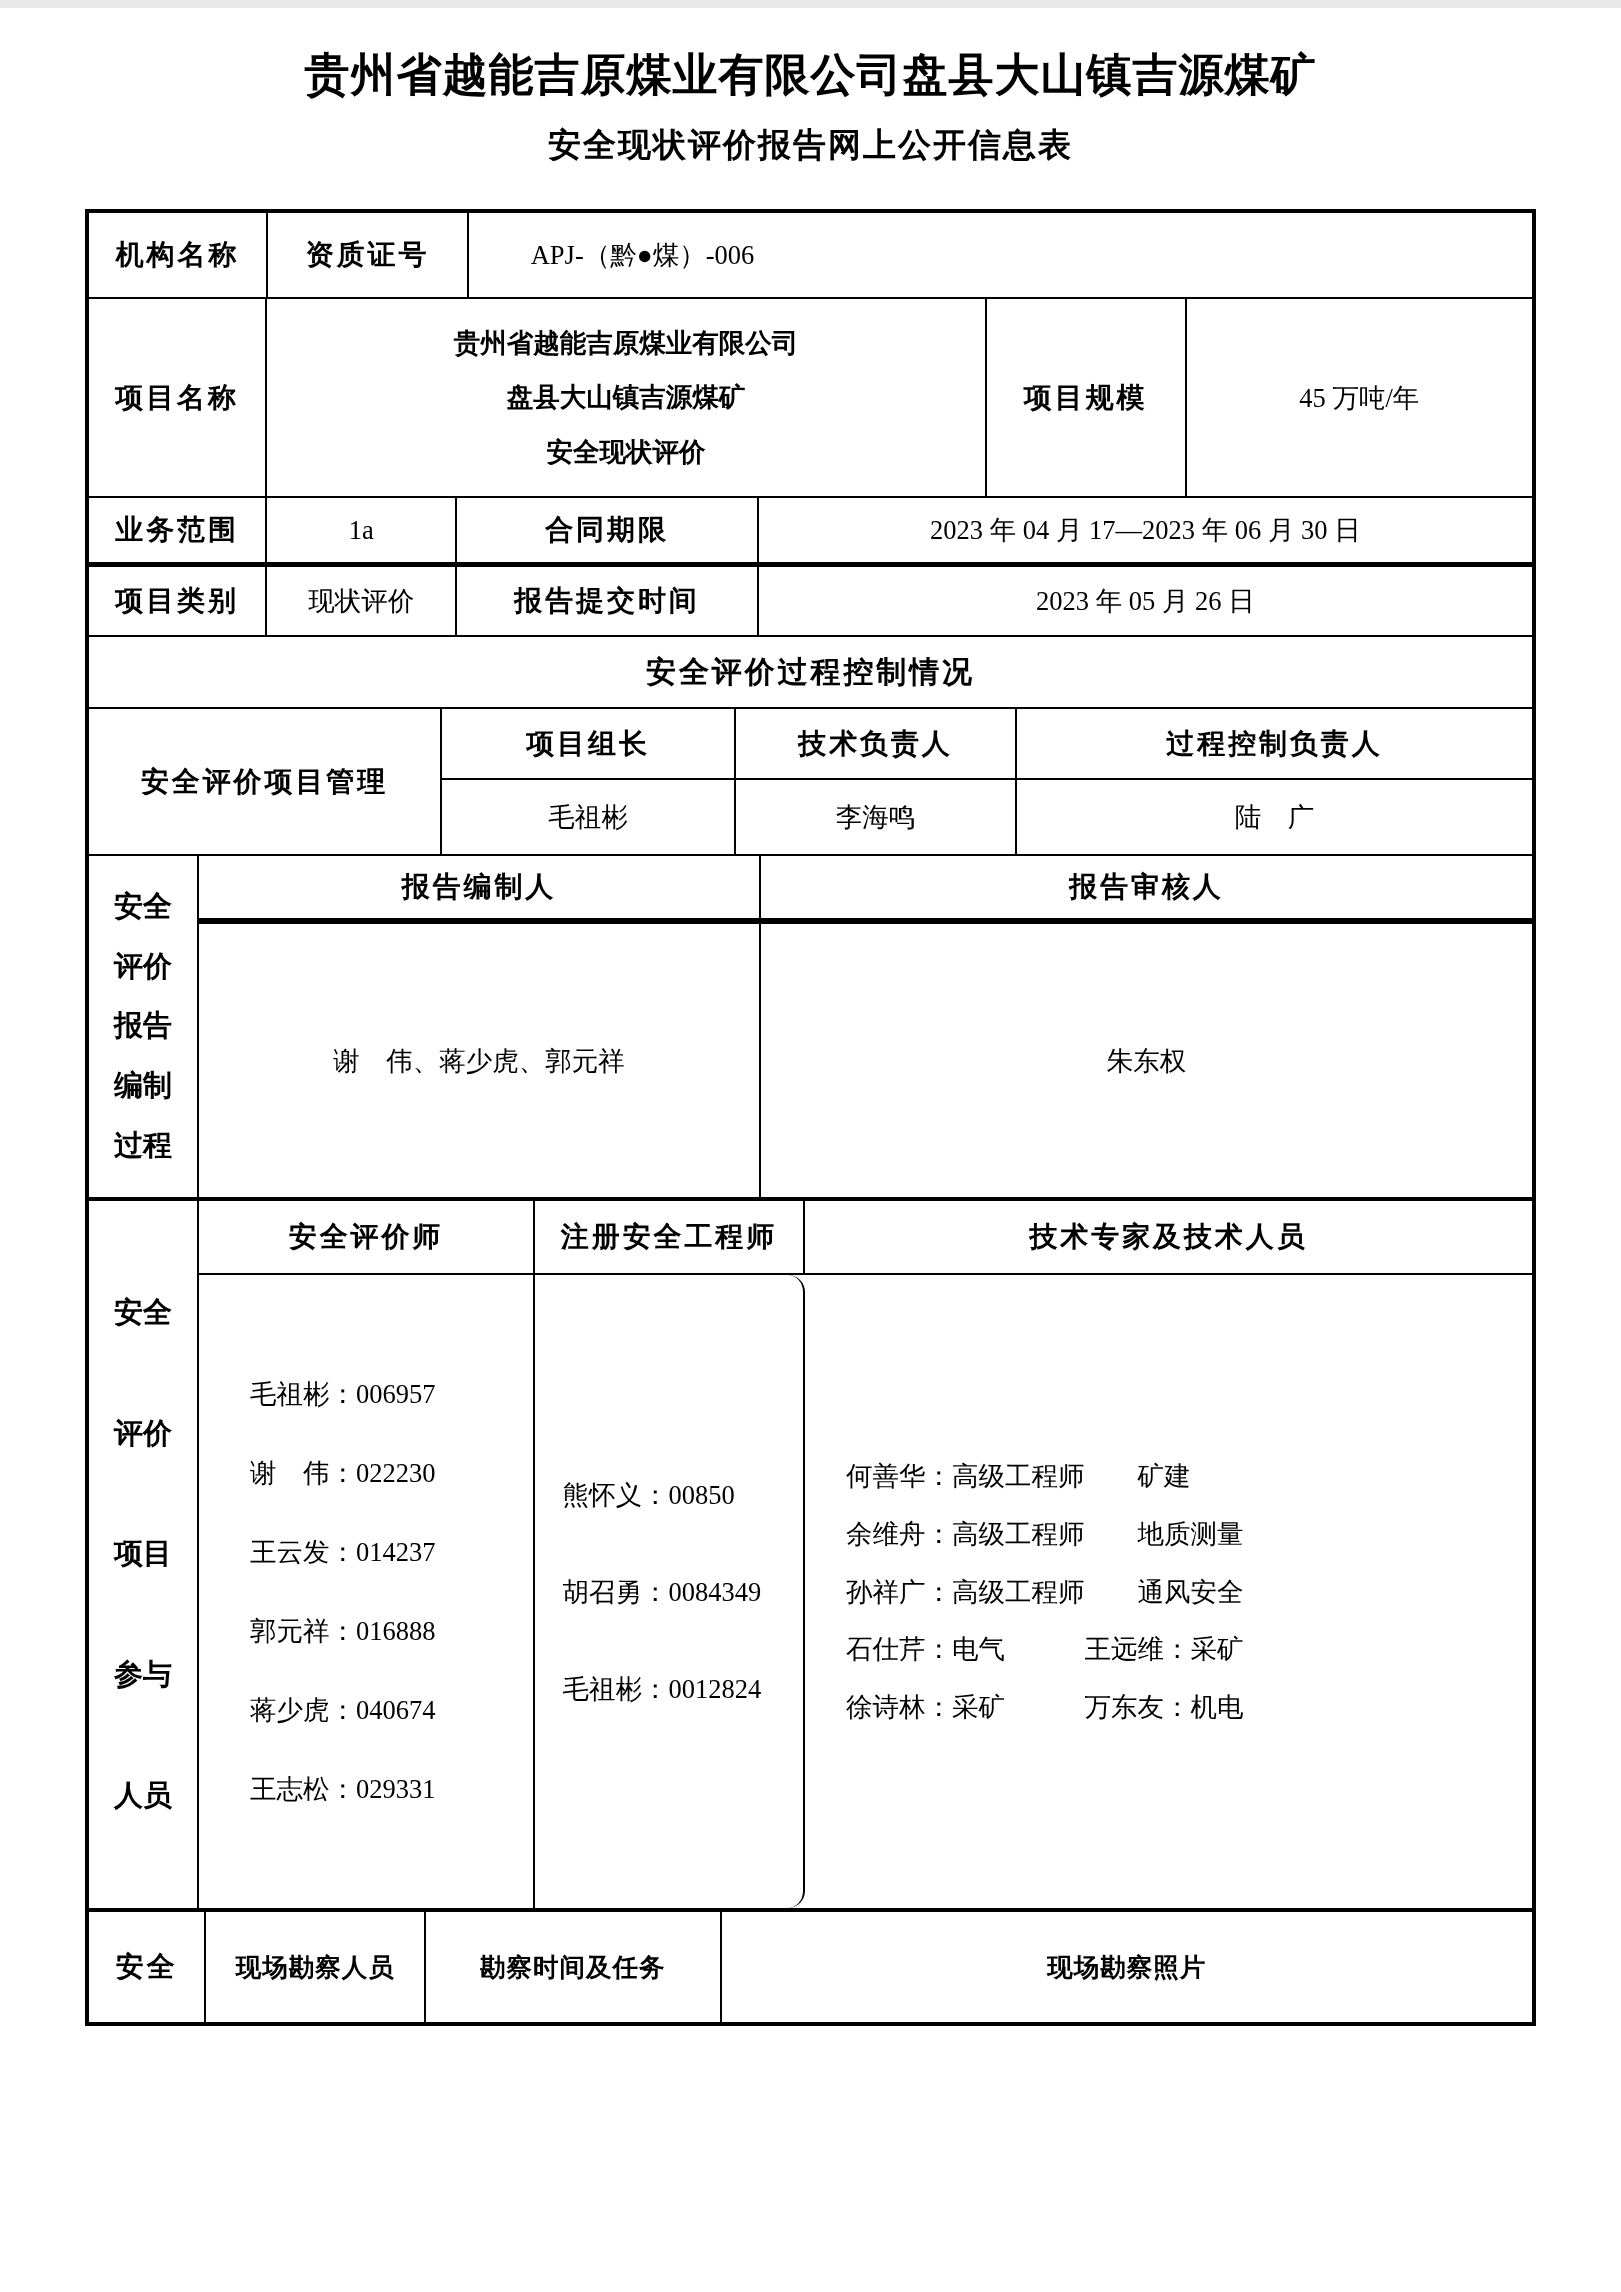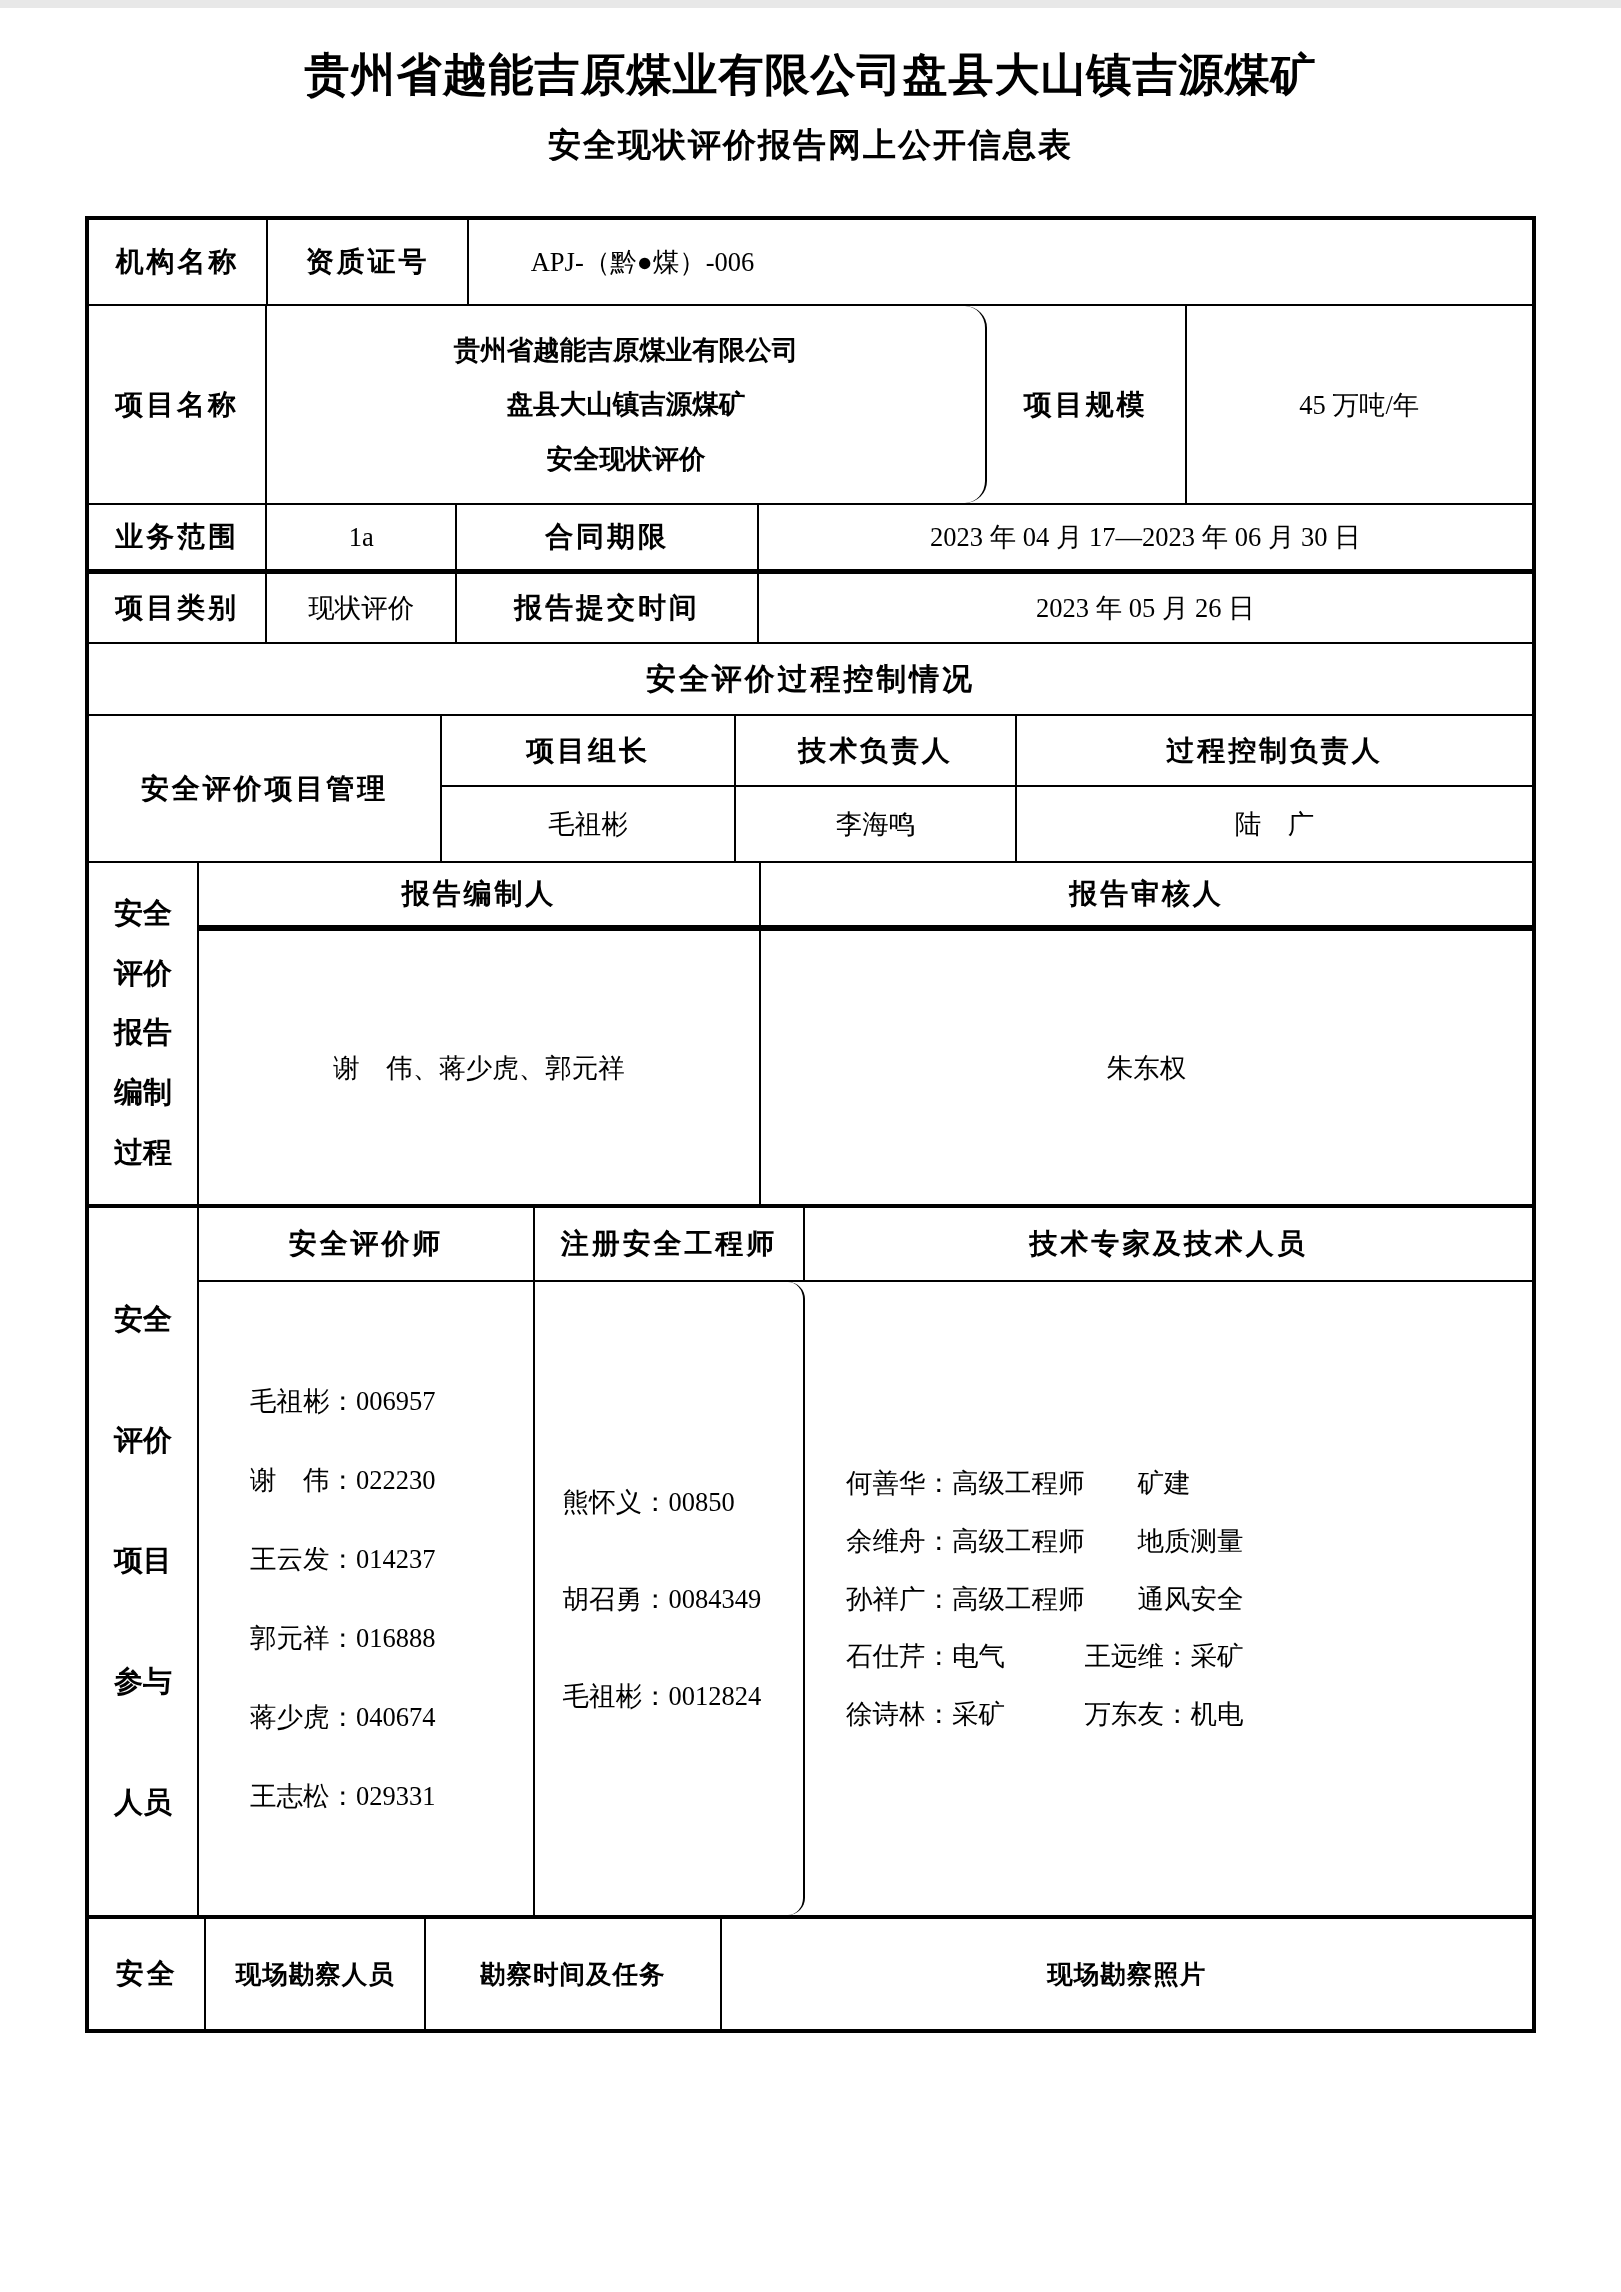--- a/index.html
+++ b/index.html
@@ -11,21 +11,21 @@
   }
   .doc-title {
     padding-top:37px; text-align:center; font-size:45px; font-weight:bold;
     letter-spacing:1px;
   }
   .doc-subtitle {
     margin-top:17.6px; text-align:center; font-size:33px; font-weight:bold;
     letter-spacing:2px;
   }
   .table {
-    position:absolute; left:85px; top:208px; width:1451px;
+    position:absolute; left:85px; top:201px; width:1451px;
     border:4.9px solid #000; background:#fff;
   }
   .row { display:flex; width:100%; border-bottom:2.9px solid #000; }
   .row.thick { border-bottom-width:5.9px; }
   .row.last { border-bottom:none; }
   .cell {
     border-right:2.9px solid #000; display:flex; align-items:center;
     justify-content:center; text-align:center; overflow:hidden;
   }
   .cell.endc { border-right:none; }
@@ -34,21 +34,21 @@
   .bold  { font-weight:bold; }
 
   
   .w-c1{width:179px;} .w-v1{width:723px;} .w-c2{width:201px;} .w-v2{width:347px;}
   
   .w-s1{width:191px;} .w-s2{width:303px;} .w-s3{width:777px;}
   
   .r1{height:86px;} .r2{height:199px;} .r3{height:69px;} .r4{height:70px;}
   .r5{height:72px;} .r10{height:110px;}
 
-  .project-lines { flex-direction:column; justify-content:space-around; padding:17px 0;border-radius:22px; }
+  .project-lines { flex-direction:column; justify-content:space-around; padding:17px 0; }
   .section-title { width:100%; font-size:30px; }
 
   
   .mgmt { display:flex; height:147px; border-bottom:2.9px solid #000; }
   .mgmt-label { width:361px; }
   .mgmt-right { width:1090px; display:flex; flex-direction:column; }
   .mgmt-hrow { display:flex; height:71px; border-bottom:2.9px solid #000; }
   .mgmt-vrow { display:flex; height:74px; }
   .w-m1{width:294px;} .w-m2{width:281px;} .w-m3{width:515px;}
   .mgmt-hrow .cell, .mgmt-vrow .cell { height:100%; }

